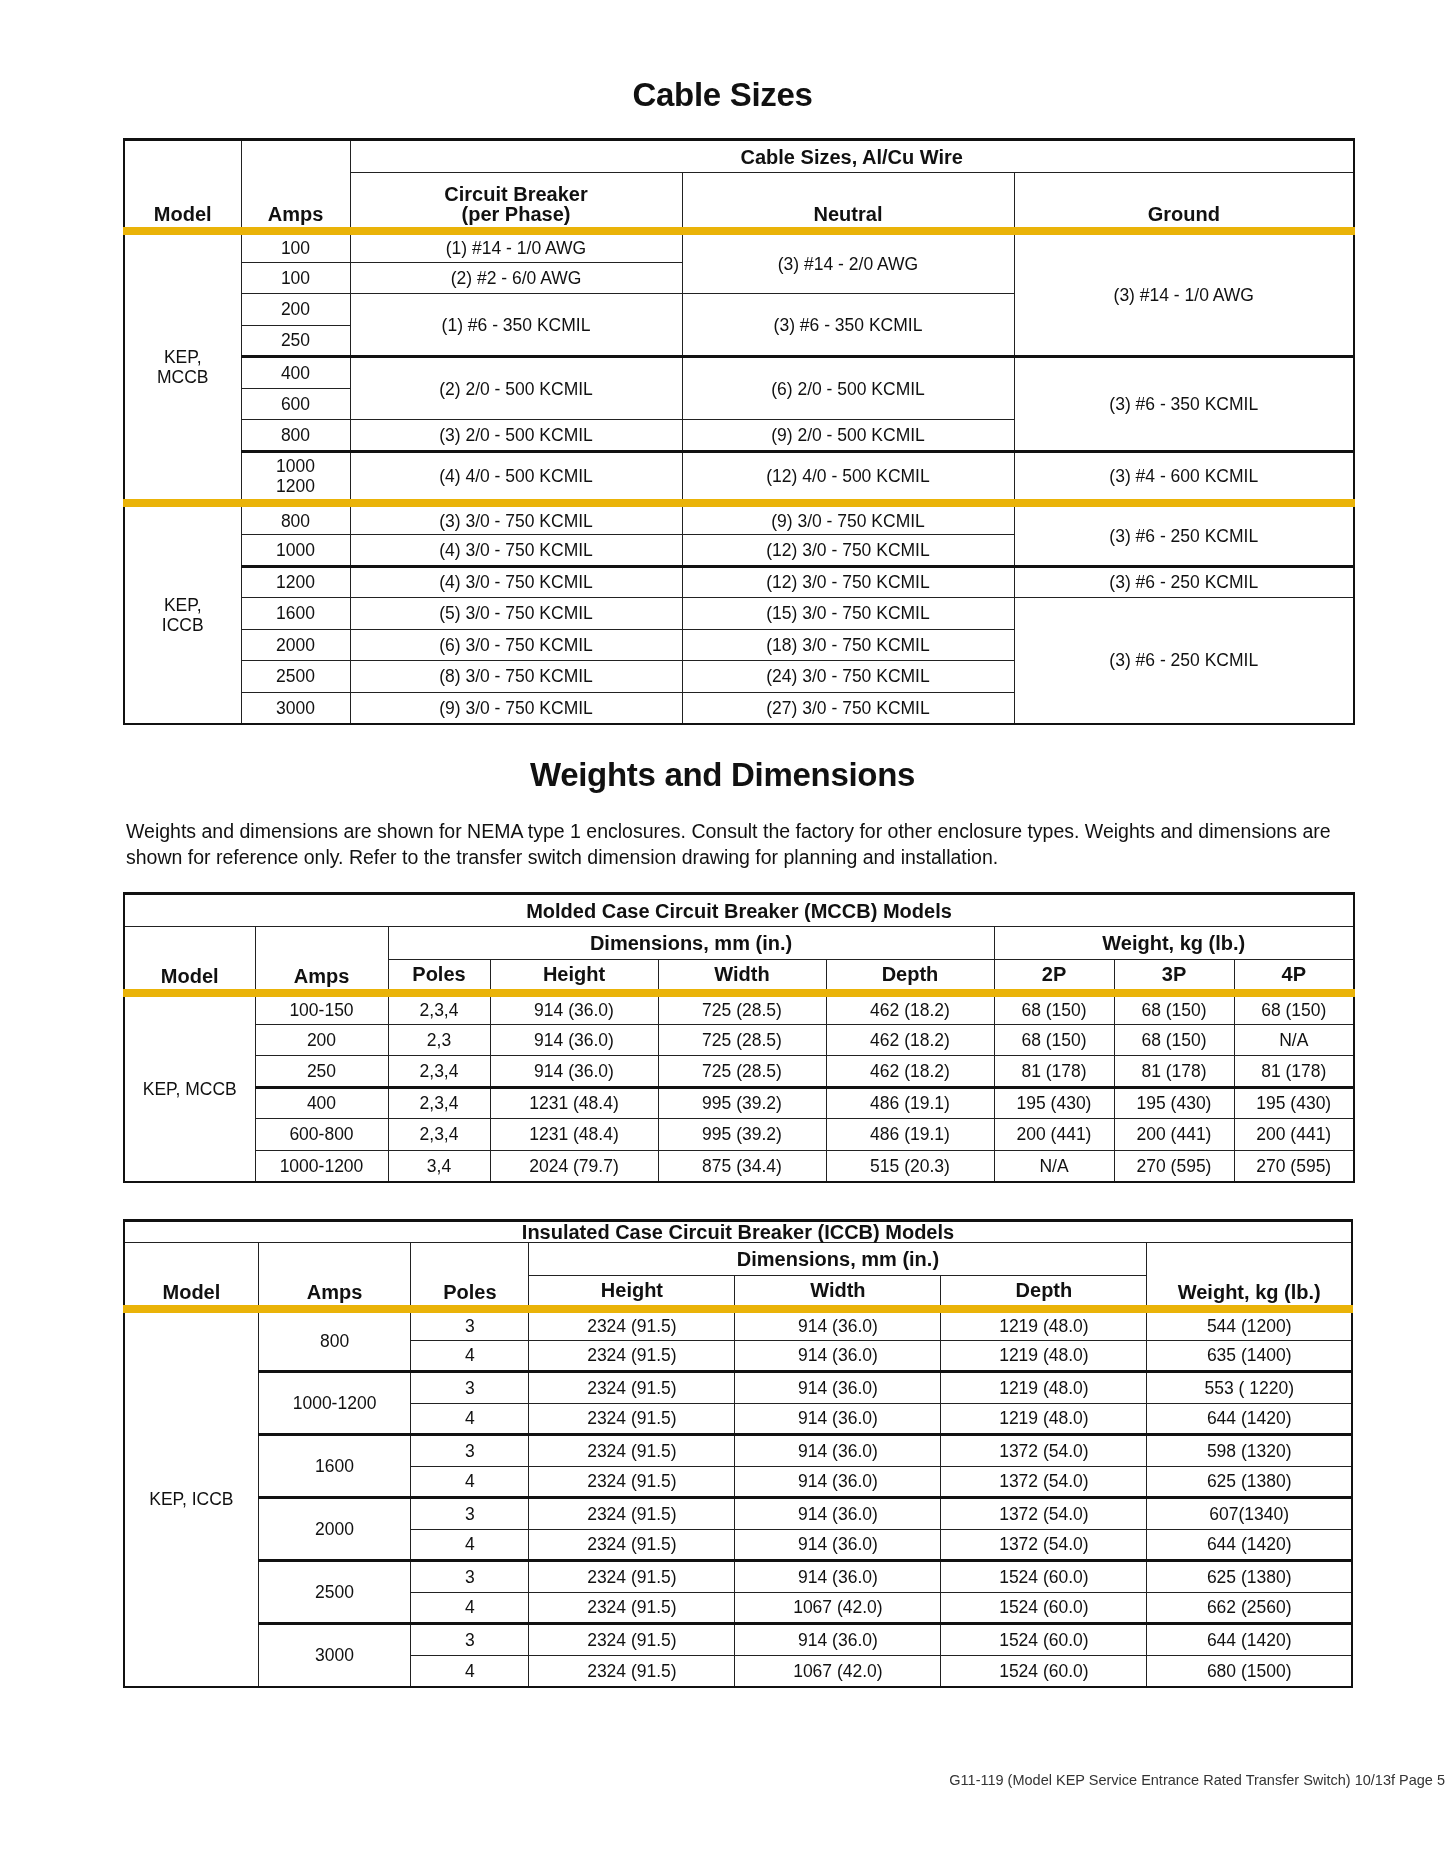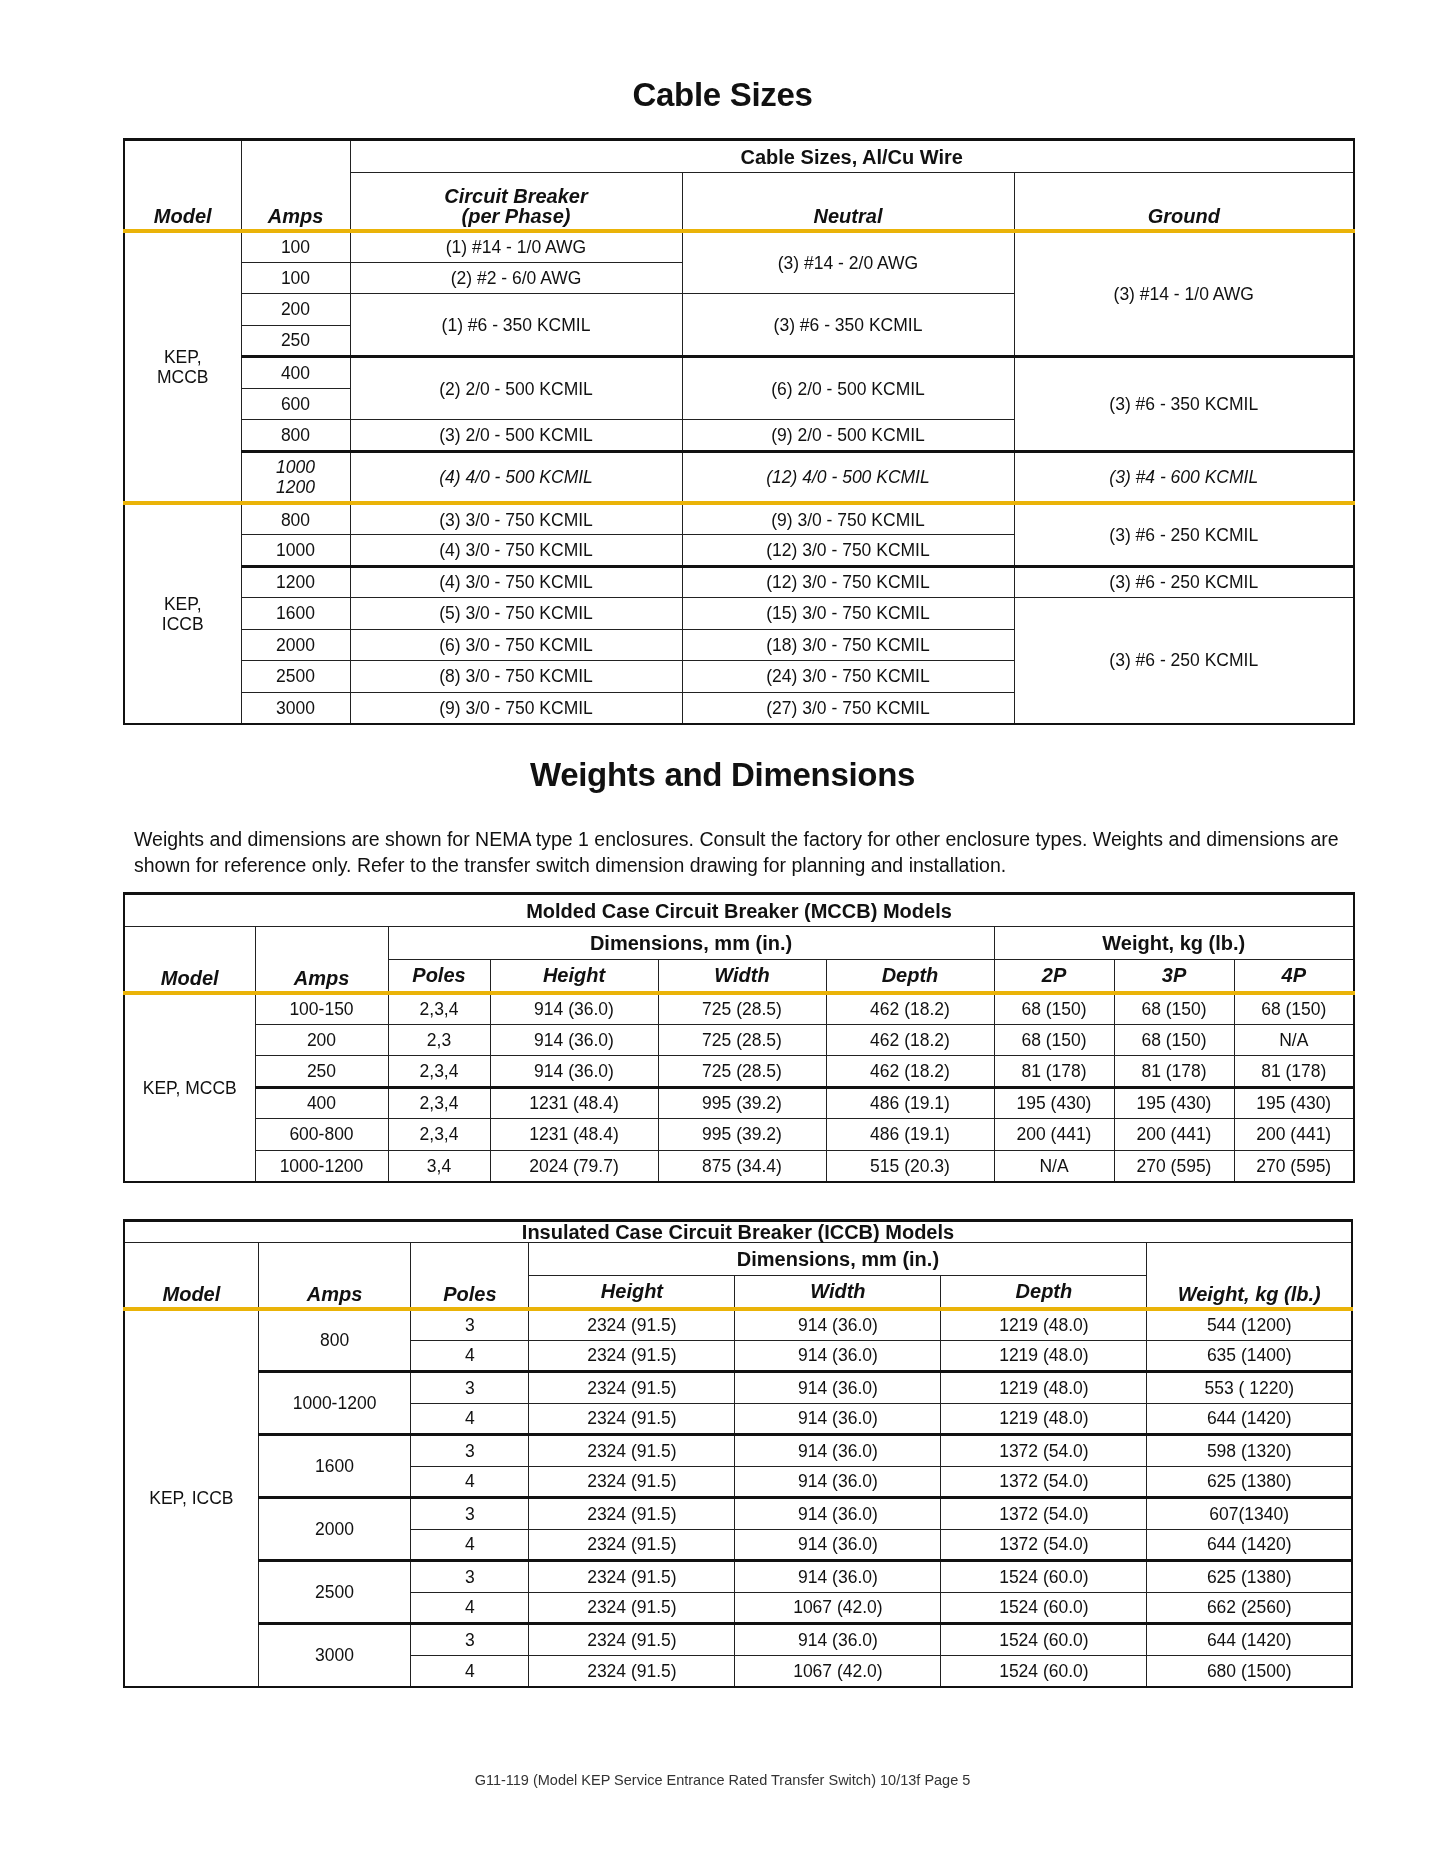--- a/index.html
+++ b/index.html
@@ -1,35 +1,35 @@
 <!DOCTYPE html>
 <html><head>
 <meta charset="utf-8">
 <style>
   html, body { margin: 0; padding: 0; background: #ffffff; }
   body { width: 1445px; height: 1870px; position: relative; font-family: "Liberation Sans", sans-serif; color: #111; }
   h1 { position: absolute; left: 0; width: 1445px; text-align: center; margin: 0; font-size: 33px; font-weight: bold; letter-spacing: -0.3px; }
   #title-cable { top: 76px; }
   #title-weights { top: 756px; text-align: center; }
-  .intro { position: absolute; left: 126px; top: 818px; width: 1230px; font-size: 19.5px; line-height: 26px; margin: 8px; }
+  .intro { position: absolute; left: 126px; top: 818px; width: 1230px; font-size: 19.5px; line-height: 26px; margin: 0; }
   table { position: absolute; border-collapse: collapse; table-layout: fixed; font-size: 17.5px; }
   td, th { border: 1px solid #222; text-align: center; vertical-align: middle; padding: 0; line-height: 20px; }
   th { font-weight: bold; font-size: 20px; }
   th.bottom { vertical-align: bottom; padding-bottom: 3px; }
   .thick-top { border-top: 3px solid #111; }
-  .thick-bottom { border-bottom: 4px solid #eab308; font-style: italic; }
+  .thick-bottom { border-bottom: 8px solid #eab308; }
   .outer { border: 2px solid #111; }
   td.model { vertical-align: middle; }
   #cable-table { left: 123px; top: 138px; width: 1230px; }
   #cable-table tr { height: 31.5px; }
   #mccb-table { left: 123px; top: 892px; width: 1230px; }
   #mccb-table tr { height: 31.5px; }
   #iccb-table { left: 123px; top: 1219px; width: 1230px; }
   #iccb-table tr { height: 31.5px; }
-  .footer { position: absolute; left: 0; width: 1445px; top: 1772px; text-align: center; font-size: 14.5px; color: #333; }
+  .footer { position: absolute; left: 0; width: 1445px; top: 1772px; text-align: right; font-size: 14.5px; color: #333; }
 </style>
 </head>
 <body>
 
 <h1 id="title-cable">Cable Sizes</h1>
 
 <table id="cable-table" class="outer">
   <colgroup>
     <col style="width:117px">
       <col style="width:109px">

